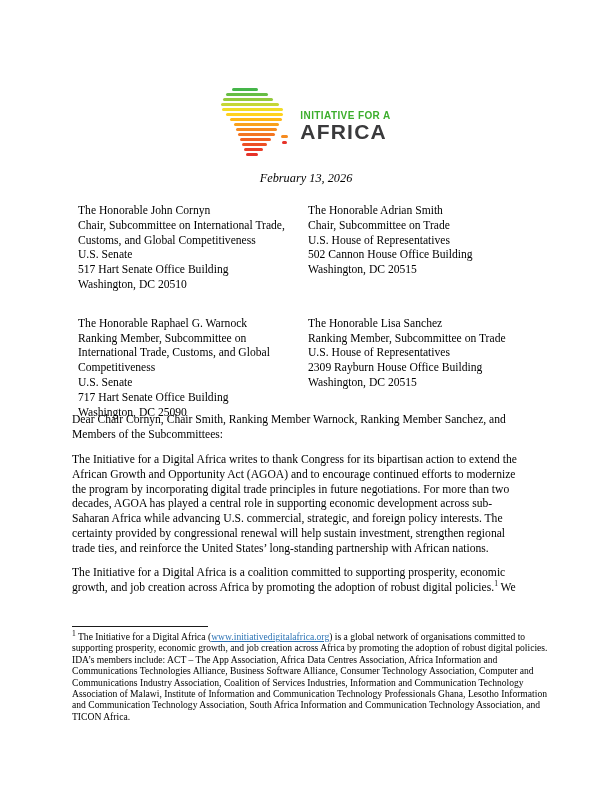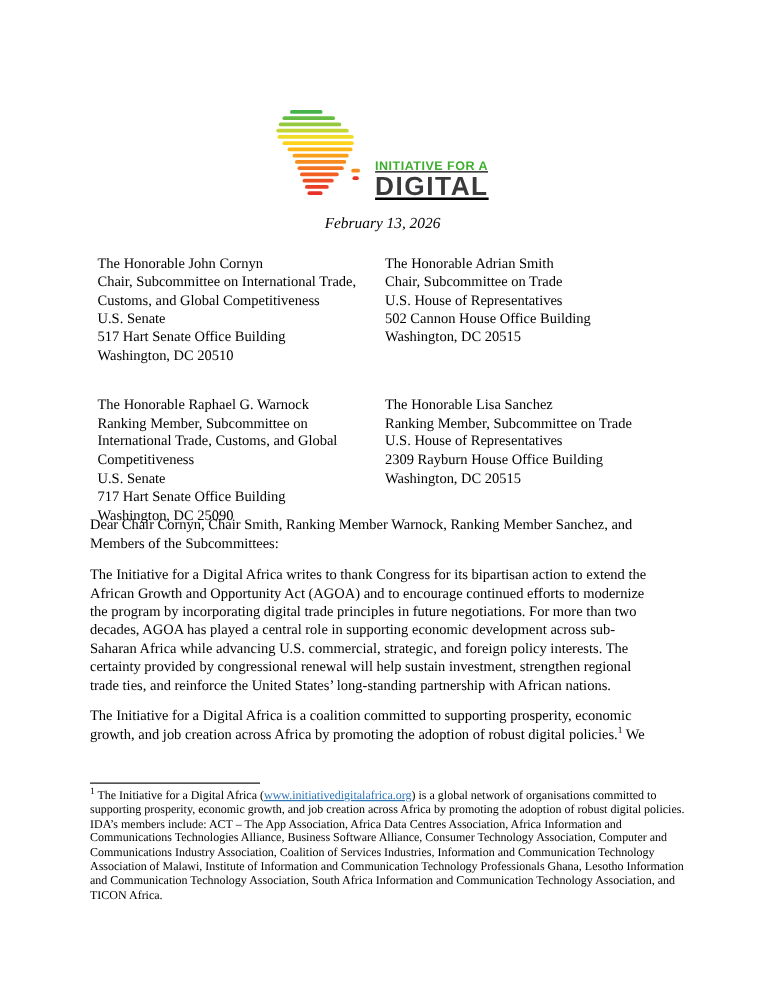--- a/index.html
+++ b/index.html
@@ -6,21 +6,21 @@
   .sheet {
     position:relative; width:612px; height:792px; margin:0 auto;
     background:#ffffff; color:#000;
     font-family:"Liberation Serif", serif;
     overflow:hidden;
   }
 
   
   .logo-row {
     position:absolute; top:88px; left:0; width:612px;
-    display:flex; justify-content:center; align-items:flex-end; gap:9px;text-decoration:underline;
+    display:flex; justify-content:center; align-items:center; gap:9px;
   }
   .africa { position:relative; width:70px; height:72px; flex:0 0 auto; }
   .africa .stripe { position:absolute; height:3.4px; border-radius:2px; }
   .logo-text { padding-top:5px; font-family:"Liberation Sans", sans-serif; }
   .logo-tagline {
     font-size:10px; font-weight:bold; letter-spacing:0.4px; line-height:11px;
     white-space:nowrap;
   }
   .logo-title {
     font-size:21px; font-weight:bold; letter-spacing:1.2px; line-height:21.5px;
@@ -75,21 +75,21 @@
       <div class="stripe" style="top:45px; left:17px; width:37px; background:#f37521;"></div>
       <div class="stripe" style="top:50px; left:19px; width:31px; background:#f06022;"></div>
       <div class="stripe" style="top:55px; left:21px; width:25px; background:#ed4f24;"></div>
       <div class="stripe" style="top:60px; left:23px; width:19px; background:#ea3e27;"></div>
       <div class="stripe" style="top:65px; left:25px; width:12px; background:#e63229;"></div>
       <div class="stripe" style="top:47px; left:60px; width:7px;  background:#f68b1f;"></div>
       <div class="stripe" style="top:52.5px; left:61px; width:5px; background:#e63229;"></div>
     </div>
     <div class="logo-text">
       <div class="logo-tagline" style="color: rgb(61, 174, 45);">INITIATIVE FOR A</div>
-      <div class="logo-title" style="color: rgb(58, 58, 60);">DIGITAL</div>
+      <div class="logo-title" style="color: rgb(58, 58, 60);">AFRICA</div>
     </div>
   </div>
 
   <div class="dateline">February 13, 2026</div>
 
   <div class="addresses">
     <div class="addr">The Honorable John Cornyn
 Chair, Subcommittee on International Trade,
 Customs, and Global Competitiveness
 U.S. Senate

